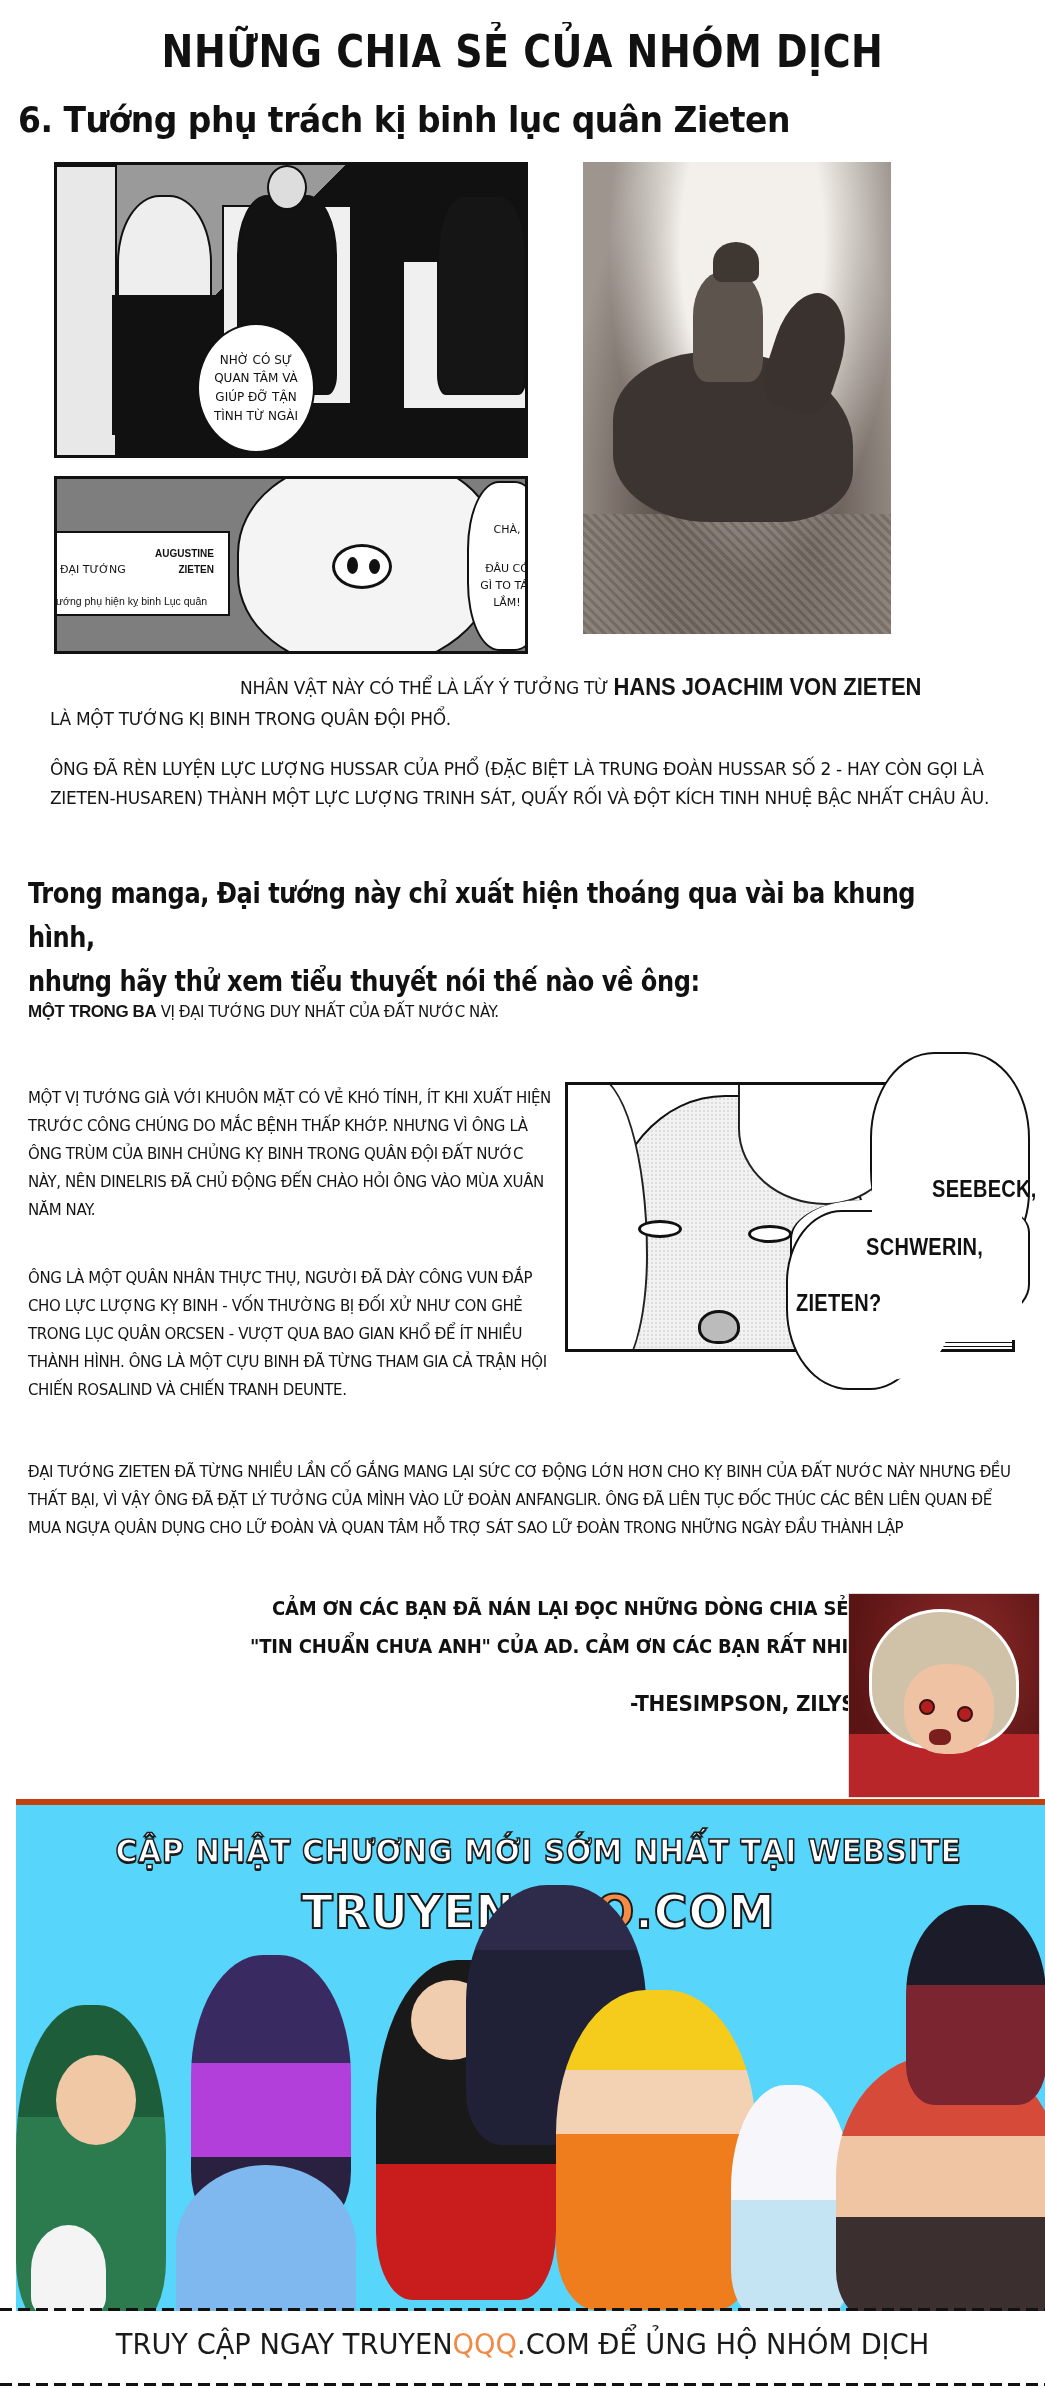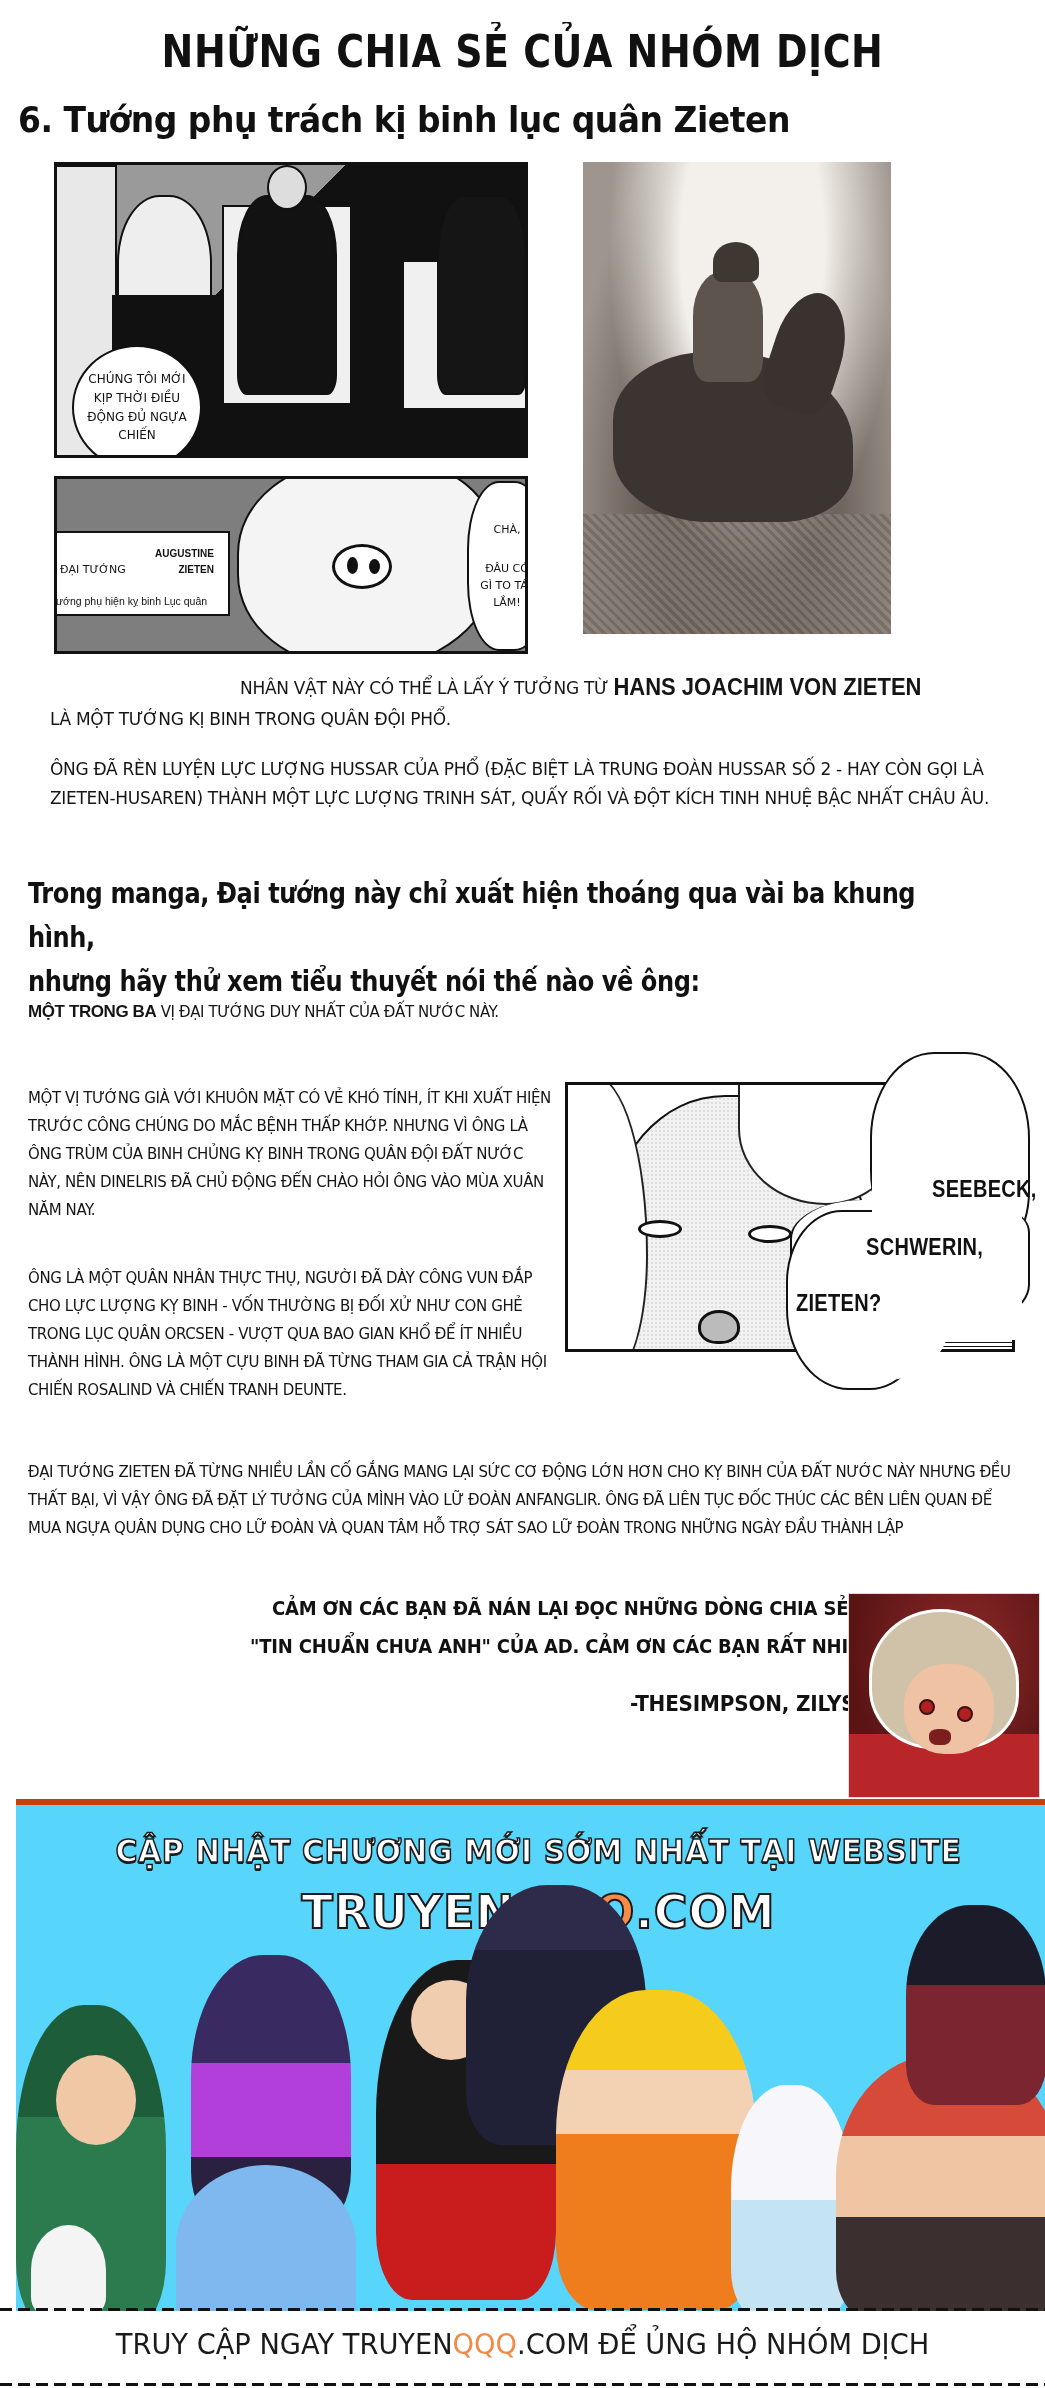--- a/index.html
+++ b/index.html
@@ -100,21 +100,21 @@
 
 <div id="panel-1" class="panel">
   <div class="figure" style="left:-10px; top:0; width:70px; height:300px; background:#e8e8e8;"></div>
   <div class="figure" style="left:60px; top:30px; width:95px; height:150px; background:#eee; border-radius:45% 45% 30% 30%;"></div>
   <div class="figure" style="left:55px; top:130px; width:110px; height:140px; background:#111;"></div>
   <div class="figure" style="left:165px; top:40px; width:130px; height:200px; background:#f0f0f0;"></div>
   <div class="figure" style="left:180px; top:30px; width:100px; height:200px; background:#121212; border-radius:30% 30% 10% 10%;"></div>
   <div class="figure" style="left:210px; top:0; width:40px; height:45px; background:#ddd; border-radius:50%;"></div>
   <div class="figure" style="left:345px; top:95px; width:130px; height:150px; background:#f0f0f0;"></div>
   <div class="figure" style="left:380px; top:30px; width:90px; height:200px; background:#151515; border-radius:30% 30% 10% 10%;"></div>
-  <div class="bubble" style="left:15px; top:180px; width:130px; height:125px;">CHÚNG TÔI MỚI KỊP THỜI ĐIỀU ĐỘNG ĐỦ NGỰA CHIẾN</div>
+  <div class="bubble" style="left:140px; top:158px; width:118px; height:130px;">NHỜ CÓ SỰ QUAN TÂM VÀ GIÚP ĐỠ TẬN TÌNH TỪ NGÀI</div>
 </div>
 
 <div id="panel-2" class="panel">
   <div class="pig-face" style="left:180px; top:-20px; width:260px; height:210px;"></div>
   <div class="snout" style="left:275px; top:65px; width:60px; height:45px;"></div>
   <div class="nostril" style="left:290px; top:78px; width:11px; height:17px;"></div>
   <div class="nostril" style="left:312px; top:80px; width:11px; height:15px;"></div>
   <div class="caption-box" style="left:-5px; top:52px; width:178px; height:85px;">
     <span class="abs comic-font" style="left:6px; top:30px; font-size:11px;">ĐẠI TƯỚNG</span>
     <span class="abs impact" style="left:80px; top:13px; font-size:10px; text-align:right; width:80px; line-height:16px;">

